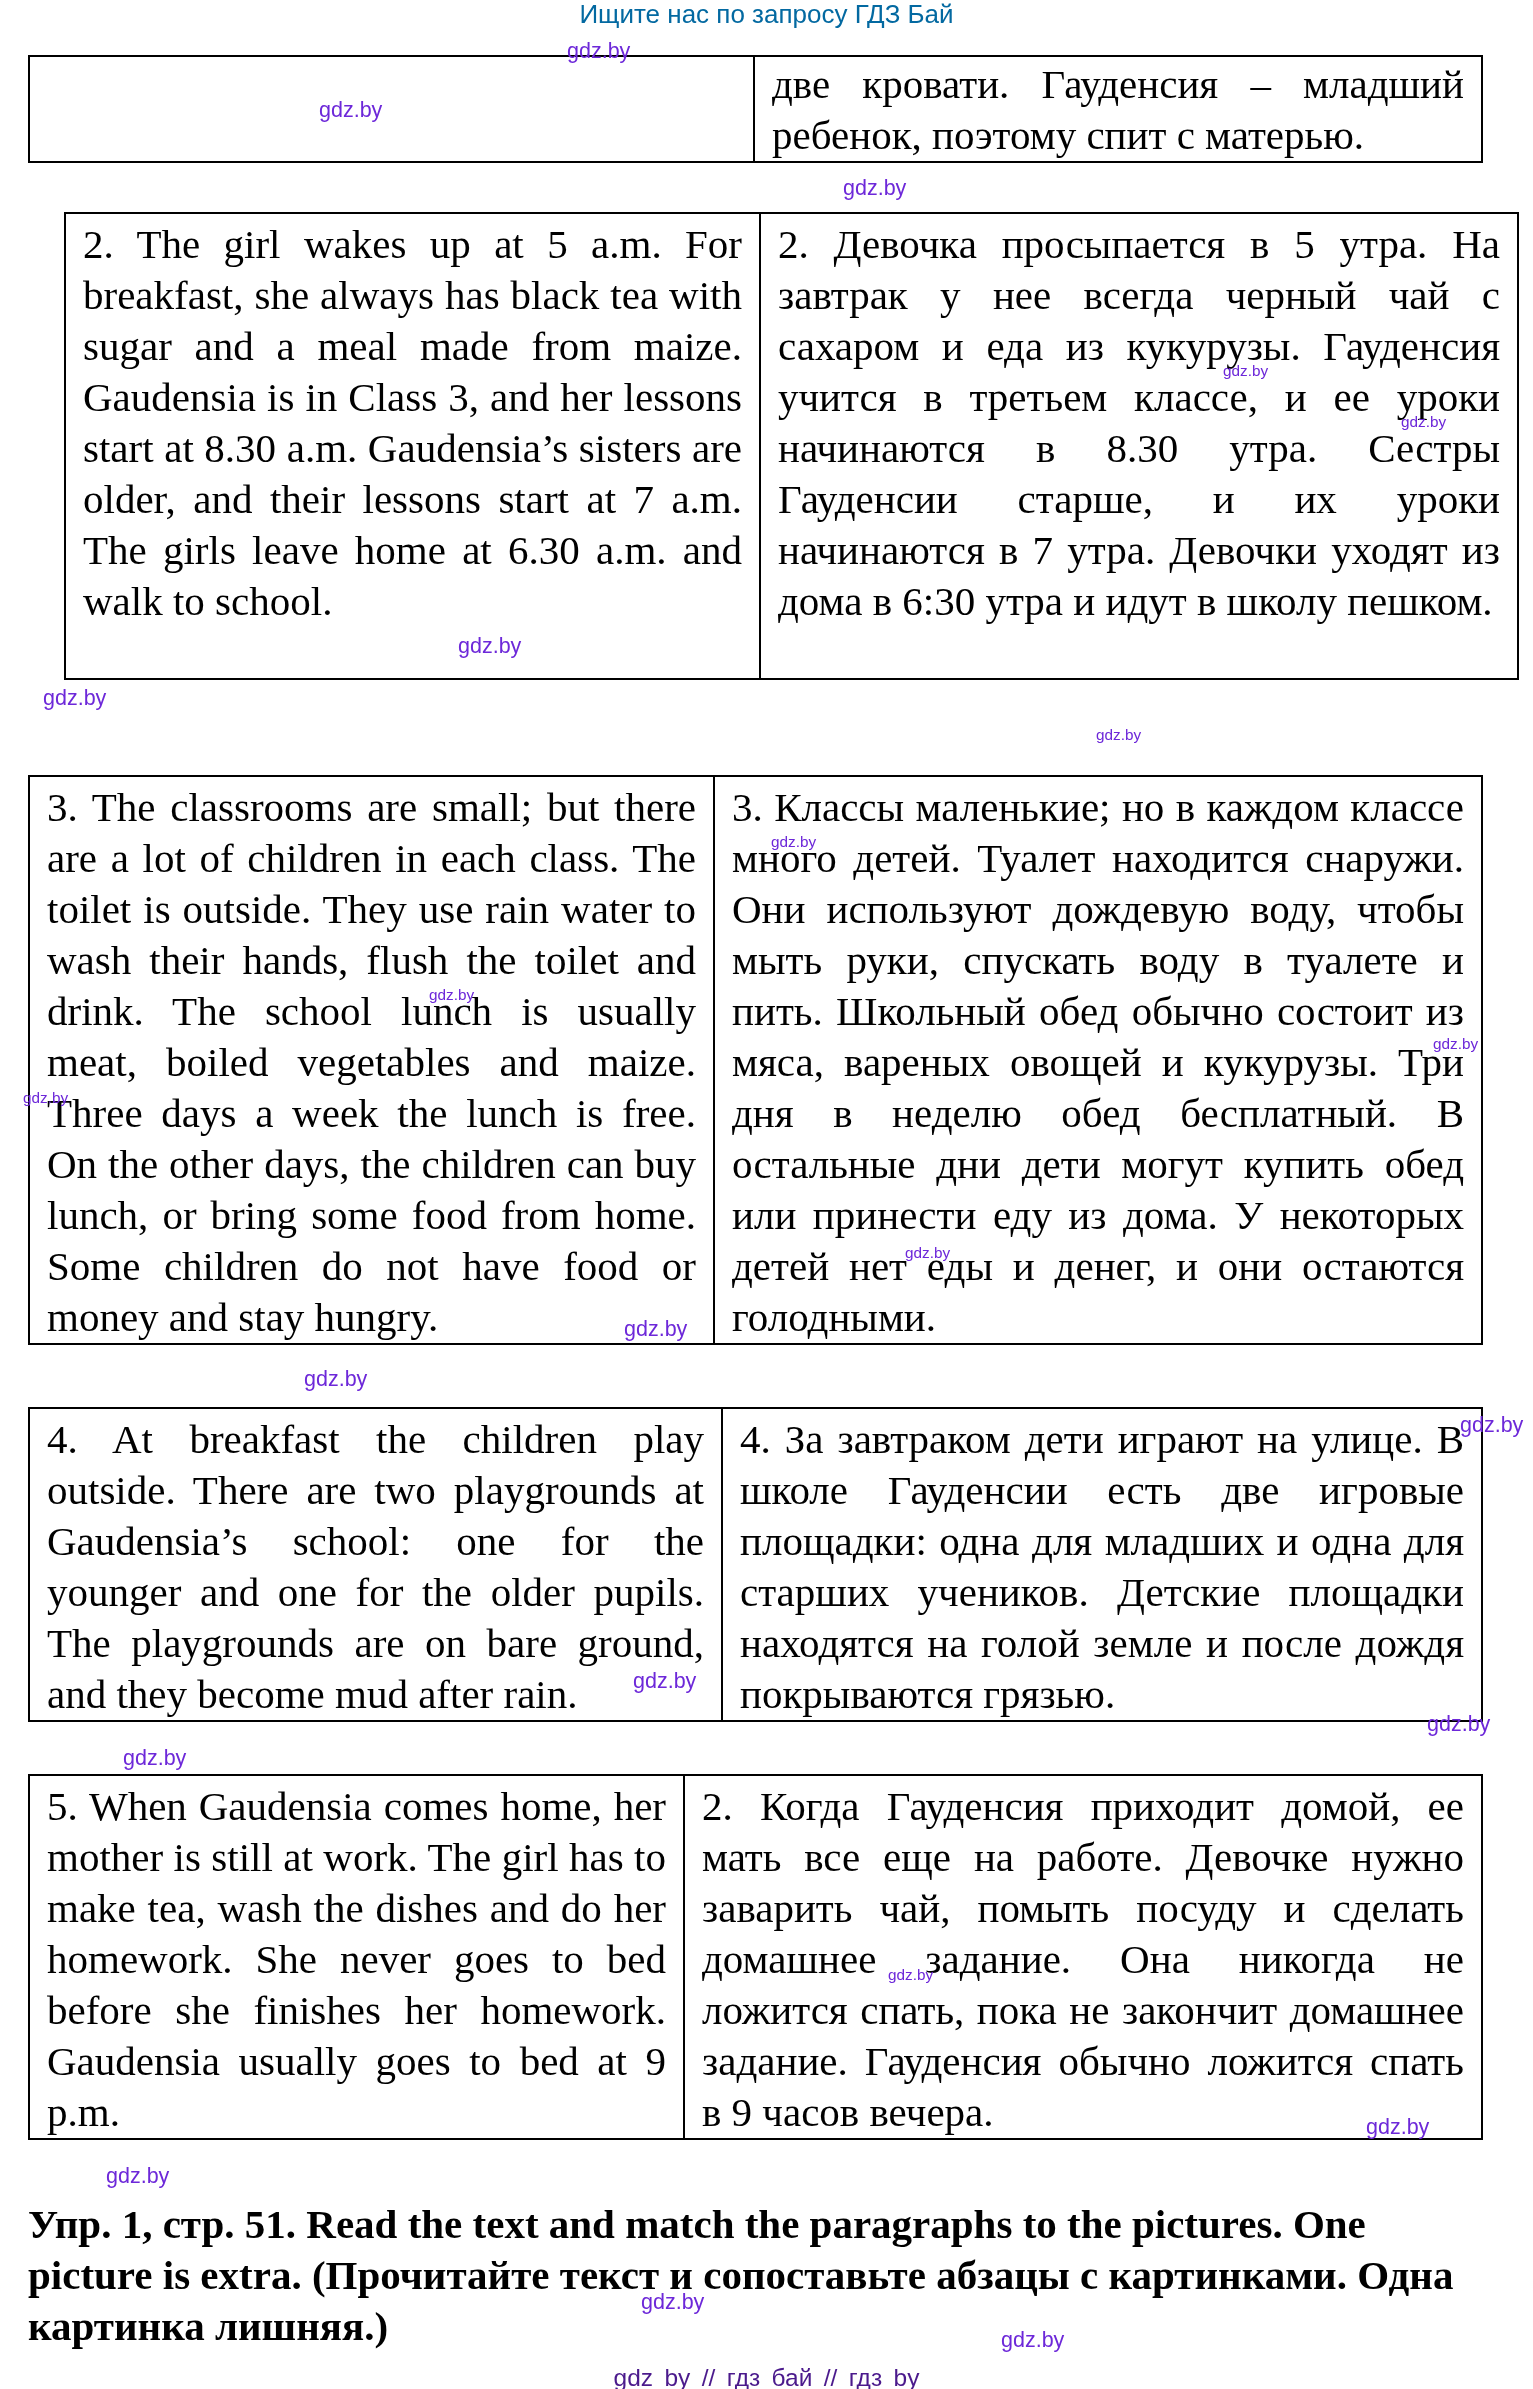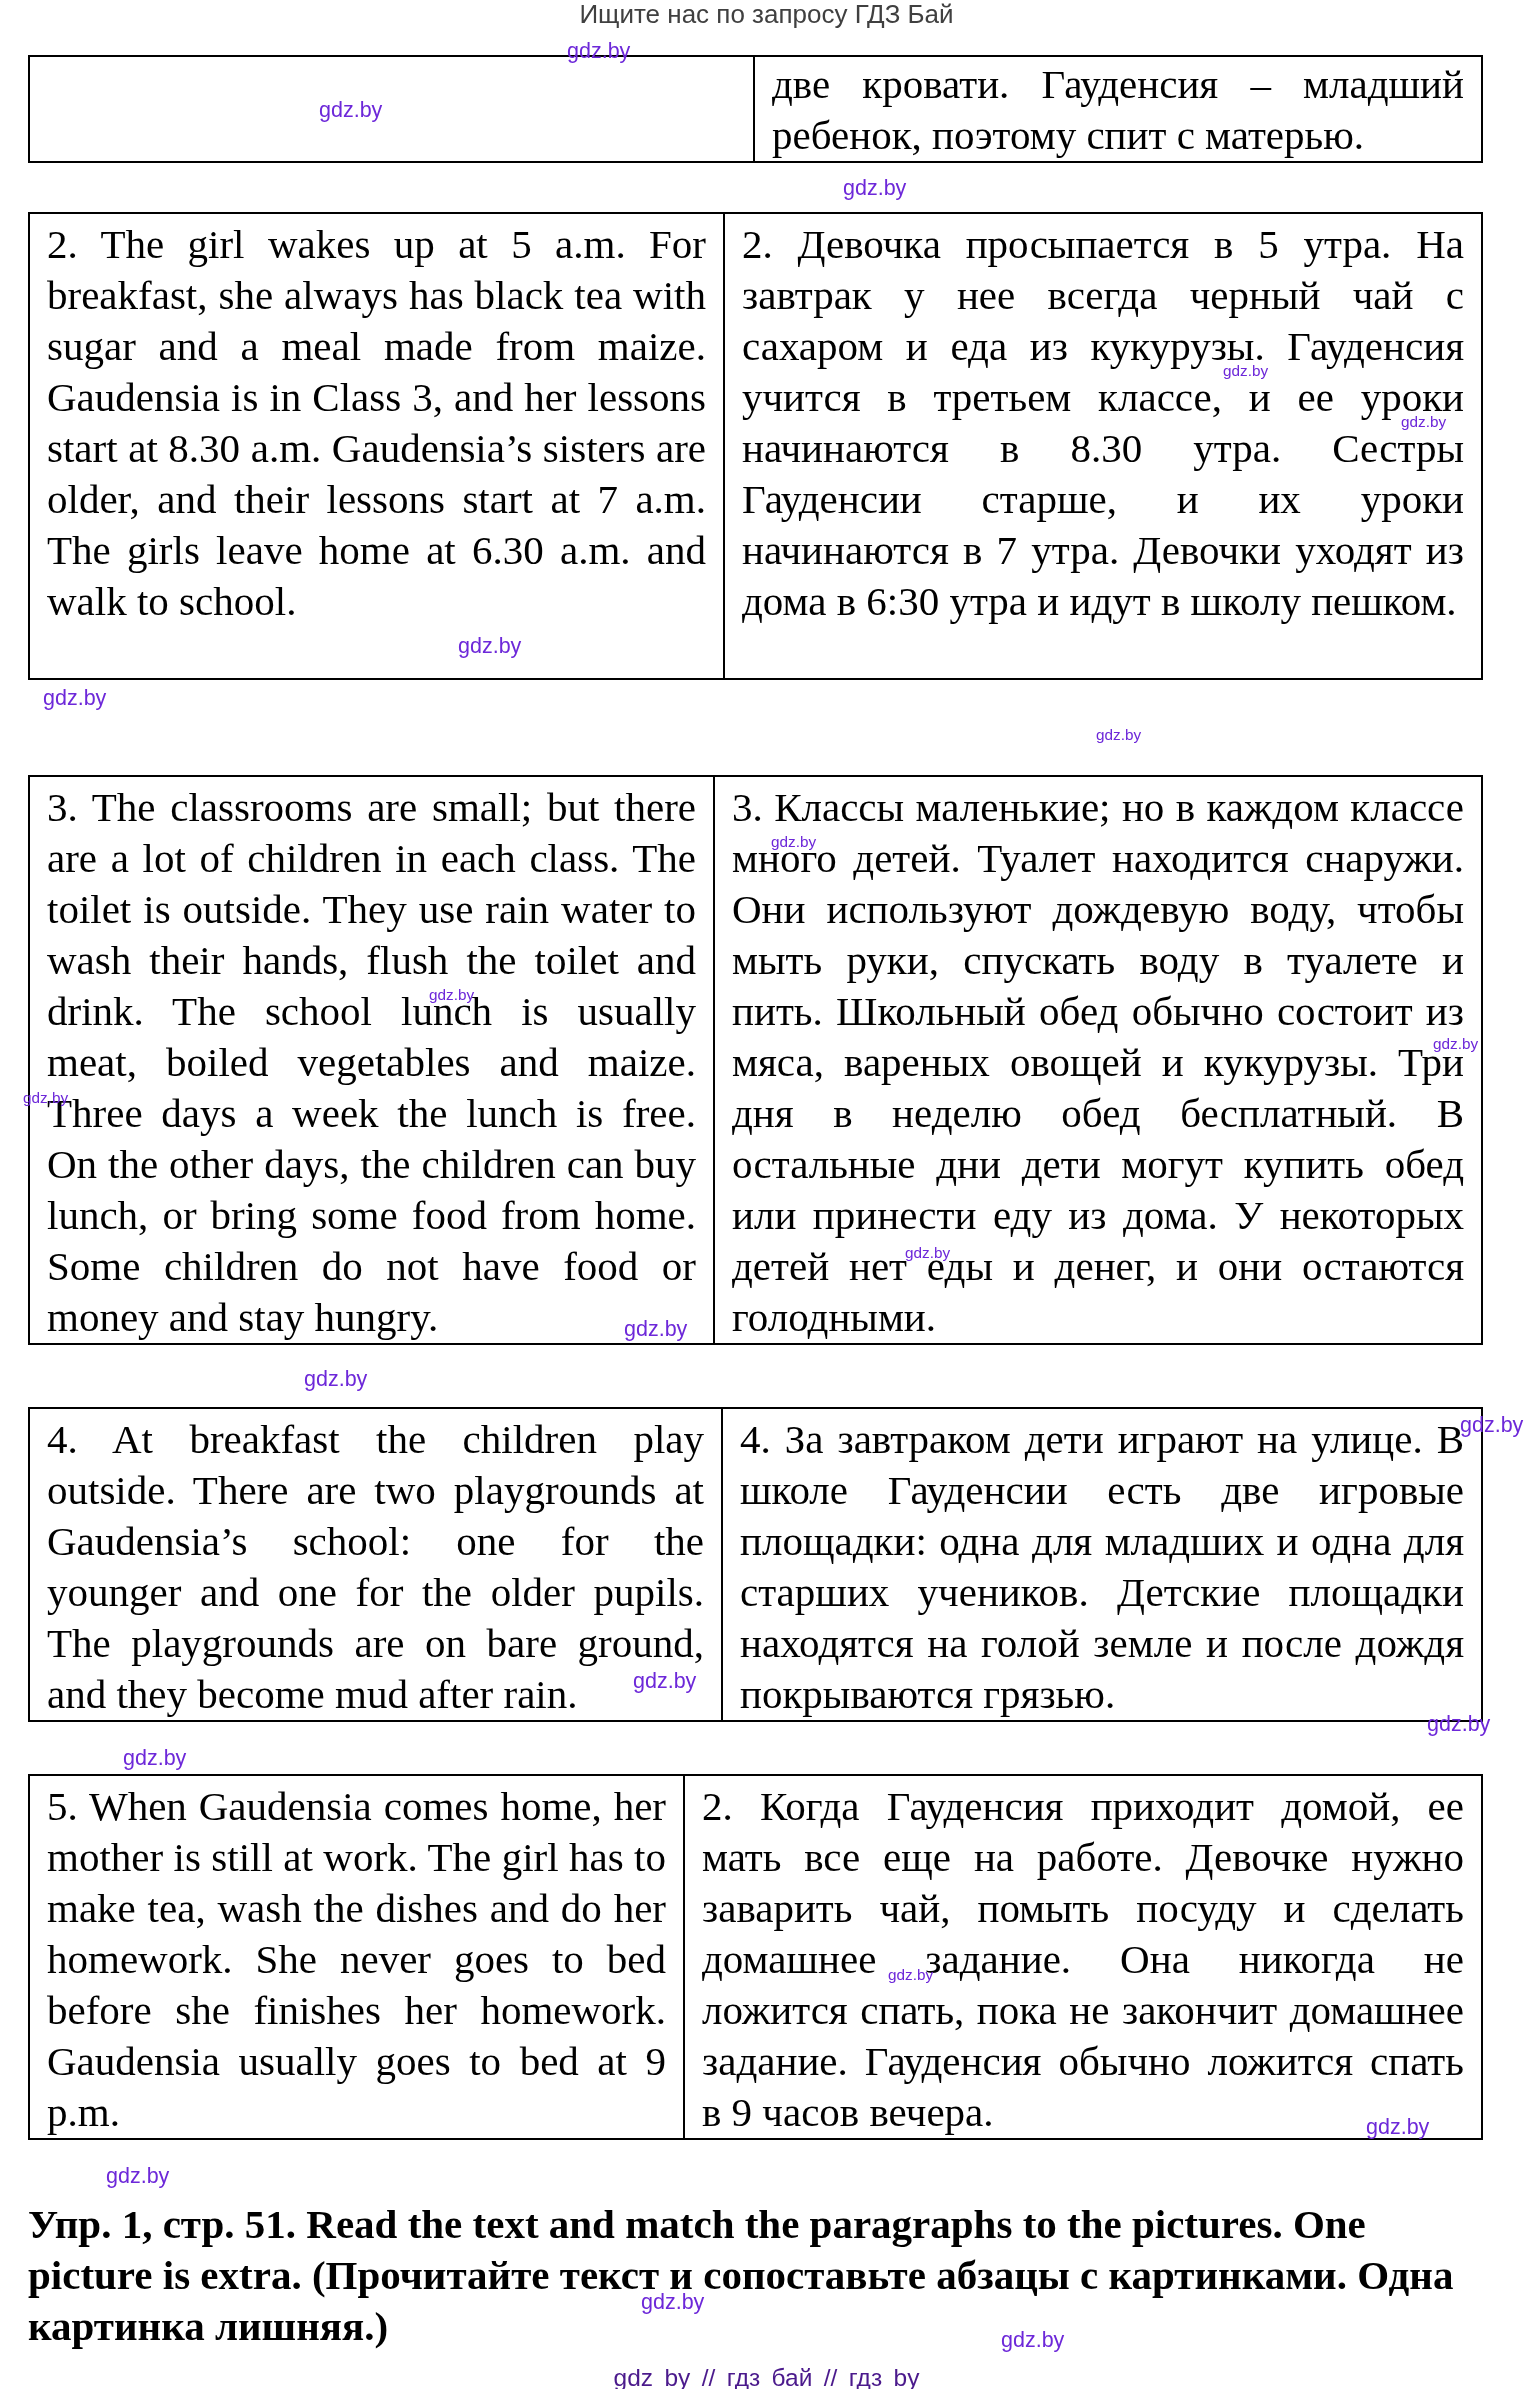--- a/index.html
+++ b/index.html
@@ -1,17 +1,17 @@
 <!DOCTYPE html>
 <html style="font-size:12.3px"><head>
 <meta charset="utf-8">
 <style>
   html, body { margin:0; padding:0; background:#ffffff; }
   body { width:1533px; height:2389px; position:relative; overflow:hidden; font-family:"Liberation Serif", serif; color:#000; }
-  .top-banner { position:absolute; left:0; width:1533px; top:-1.5px; text-align:center; font-family:"Liberation Sans", sans-serif; font-size:26px; color:#404040; }
+  .top-banner { position:absolute; left:0; width:1533px; top:-1.5px; text-align:center; font-family:"Liberation Sans", sans-serif; font-size:26px; color:#0369a1; }
   .wm { position:absolute; font-family:"Liberation Sans", sans-serif; font-size:21.5px; color:#6d28d9; line-height:1; }
   table.pair { position:absolute; left:28px; width:1455px; border-collapse:collapse; table-layout:fixed; }
   table.pair td { border:2.3px solid #000; vertical-align:top; padding:4.6px 17px 0 17px; font-size:41px; line-height:51px; text-align:justify; text-align-last:auto; }
   table.pair td.empty { }
   .title { position:absolute; left:28px; width:1456px; top:2199px; font-weight:bold; font-size:41px; line-height:51px; }
   .footer { position:absolute; left:0; width:1533px; top:2364px; text-align:center; font-family:"Liberation Sans", sans-serif; font-size:24.5px; color:#4b1a8c; word-spacing:4.6px; }
 </style>
 </head>
 <body>
 
@@ -23,21 +23,21 @@
       <col>
     </colgroup>
   <tbody>
       <tr>
     <td class="empty"></td>
     <td style="padding-top:1.5px;">две кровати. Гауденсия – младший ребенок, поэтому спит с матерью.</td>
   </tr>
 </tbody>
   </table>
 
-<table class="pair" style="top:212px;height:468px;">
+<table class="pair" style="top:212px;height:468px;margin-left:36px;">
   <colgroup>
       <col style="width:695px">
       <col>
     </colgroup>
   <tbody>
       <tr>
     <td>2. The girl wakes up at 5 a.m. For breakfast, she always has black tea with sugar and a meal made from maize. Gaudensia is in Class 3, and her lessons start at 8.30 a.m. Gaudensia’s sisters are older, and their lessons start at 7 a.m. The girls leave home at 6.30 a.m. and walk to school.</td>
     <td>2. Девочка просыпается в 5 утра. На завтрак у нее всегда черный чай с сахаром и еда из кукурузы. Гауденсия учится в третьем классе, и ее уроки начинаются в 8.30 утра. Сестры Гауденсии старше, и их уроки начинаются в 7 утра. Девочки уходят из дома в 6:30 утра и идут в школу пешком.</td>
   </tr>
 </tbody>

